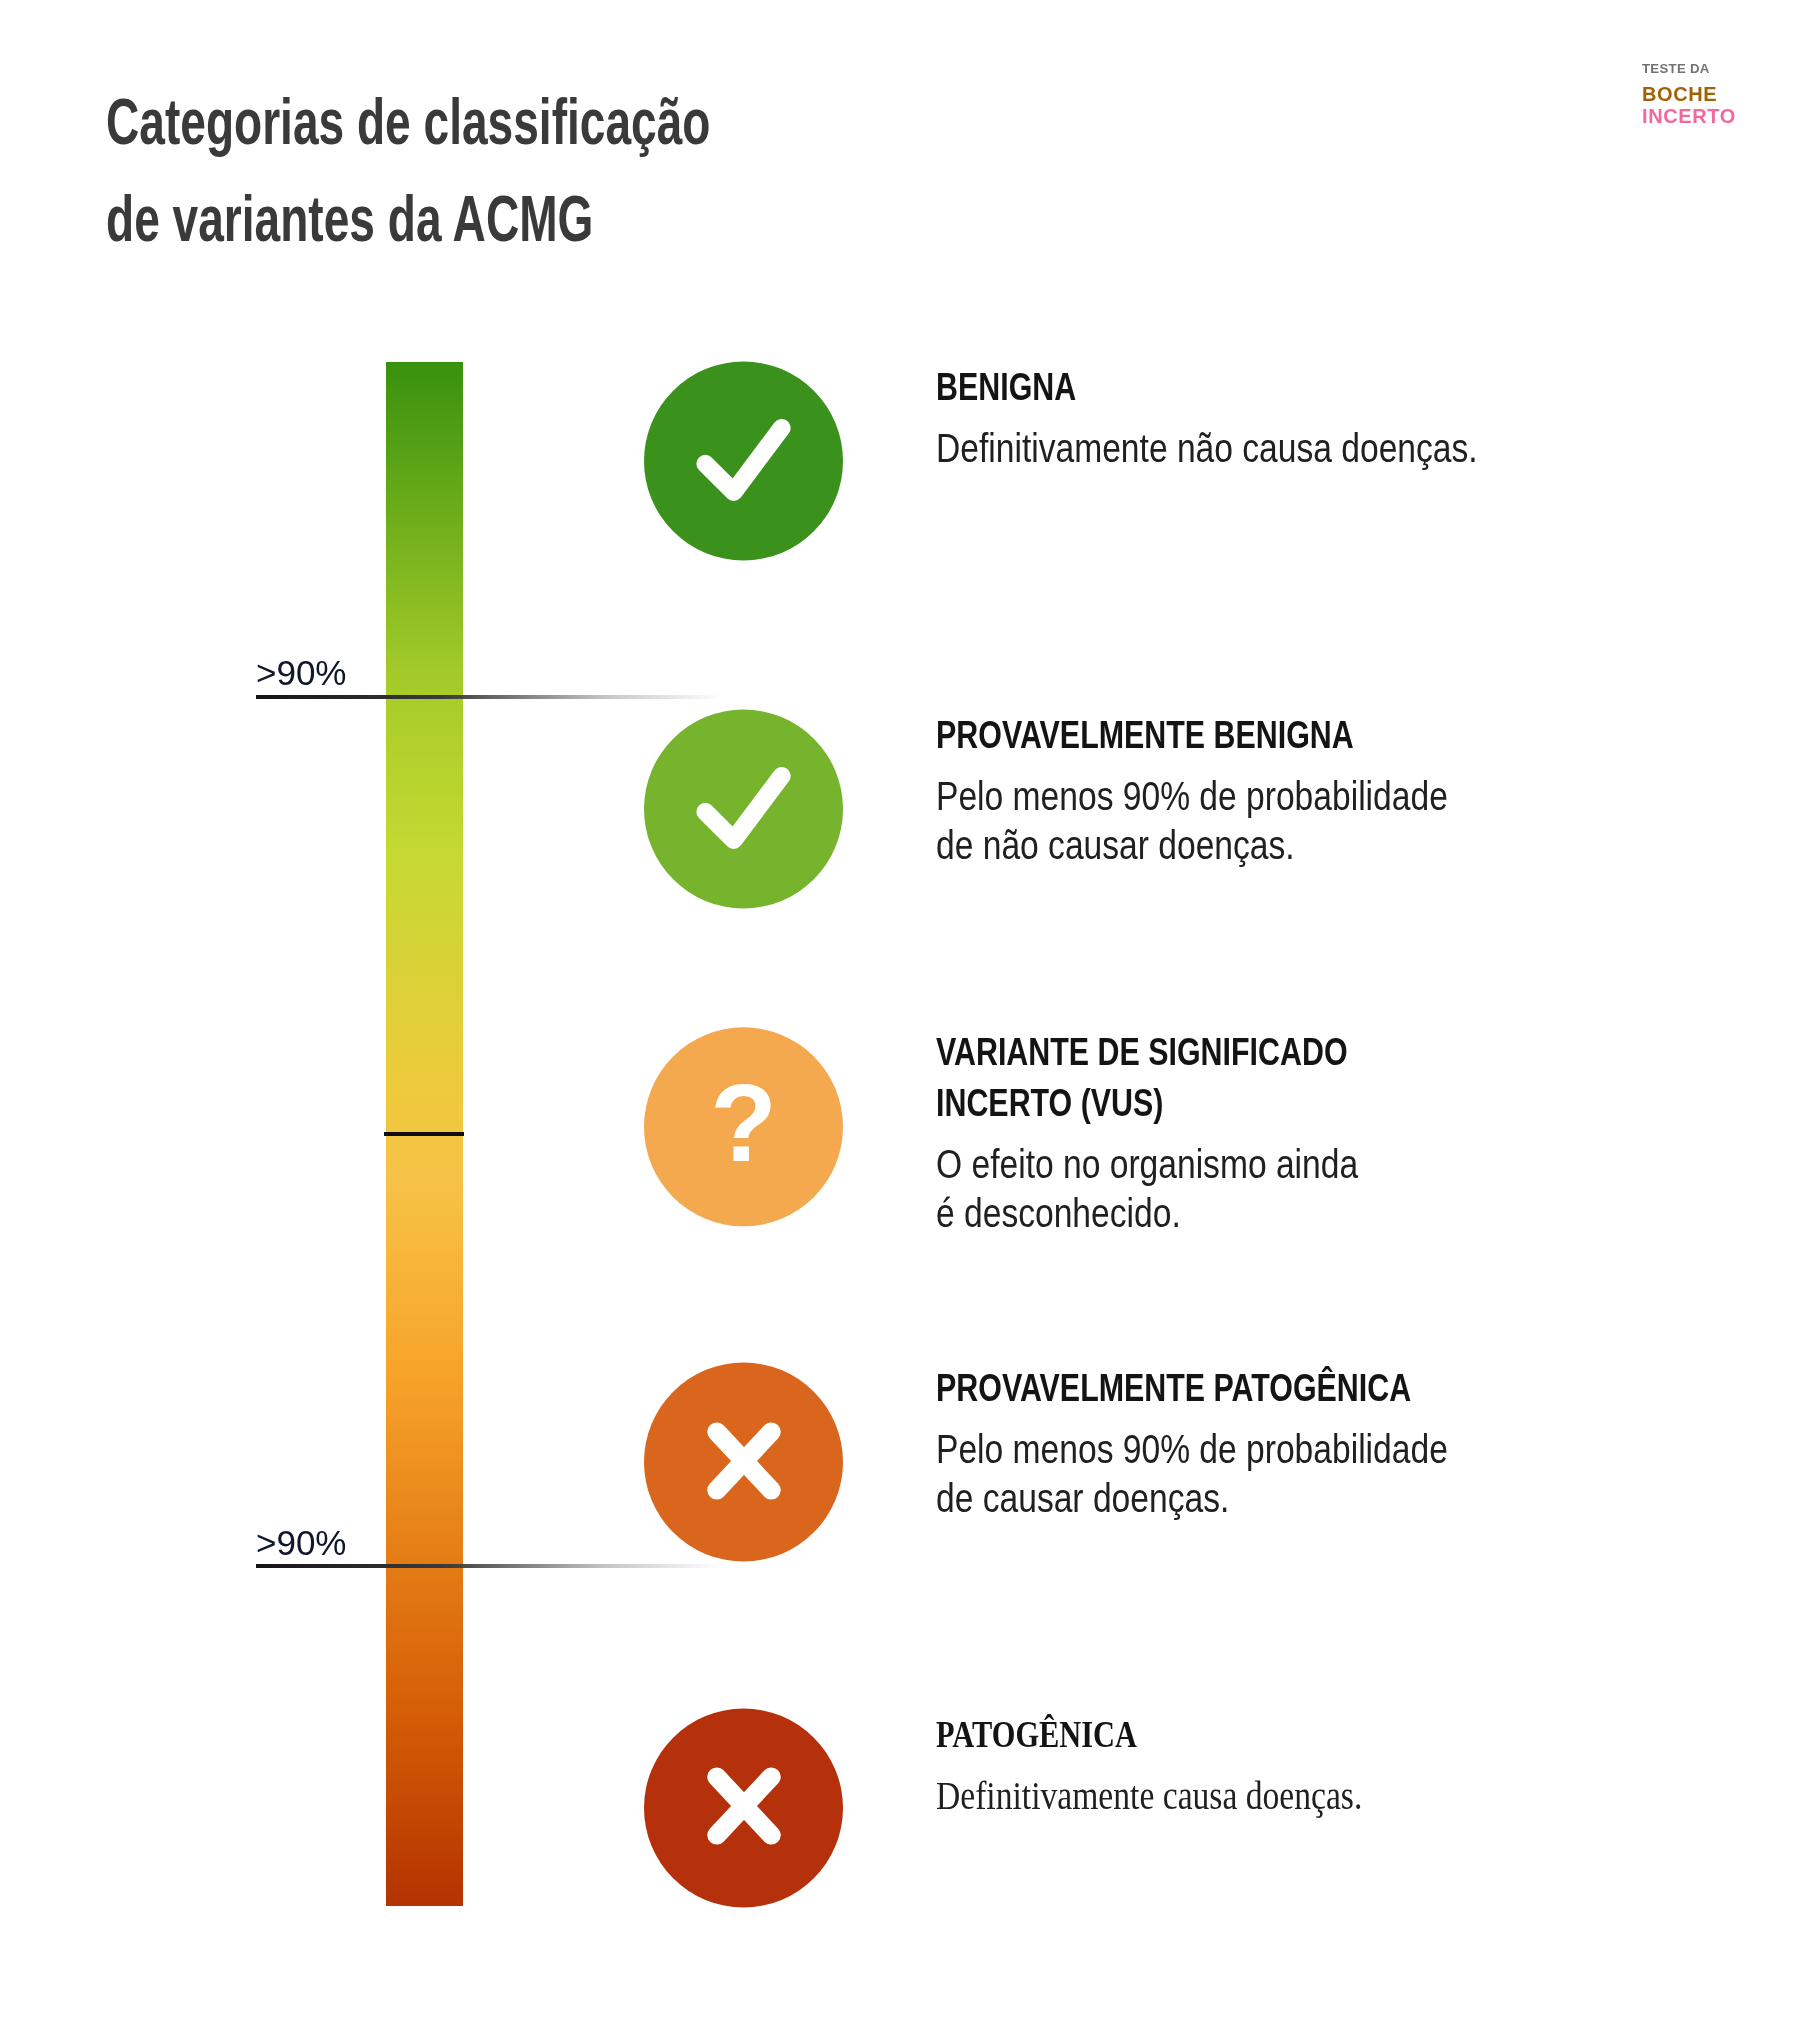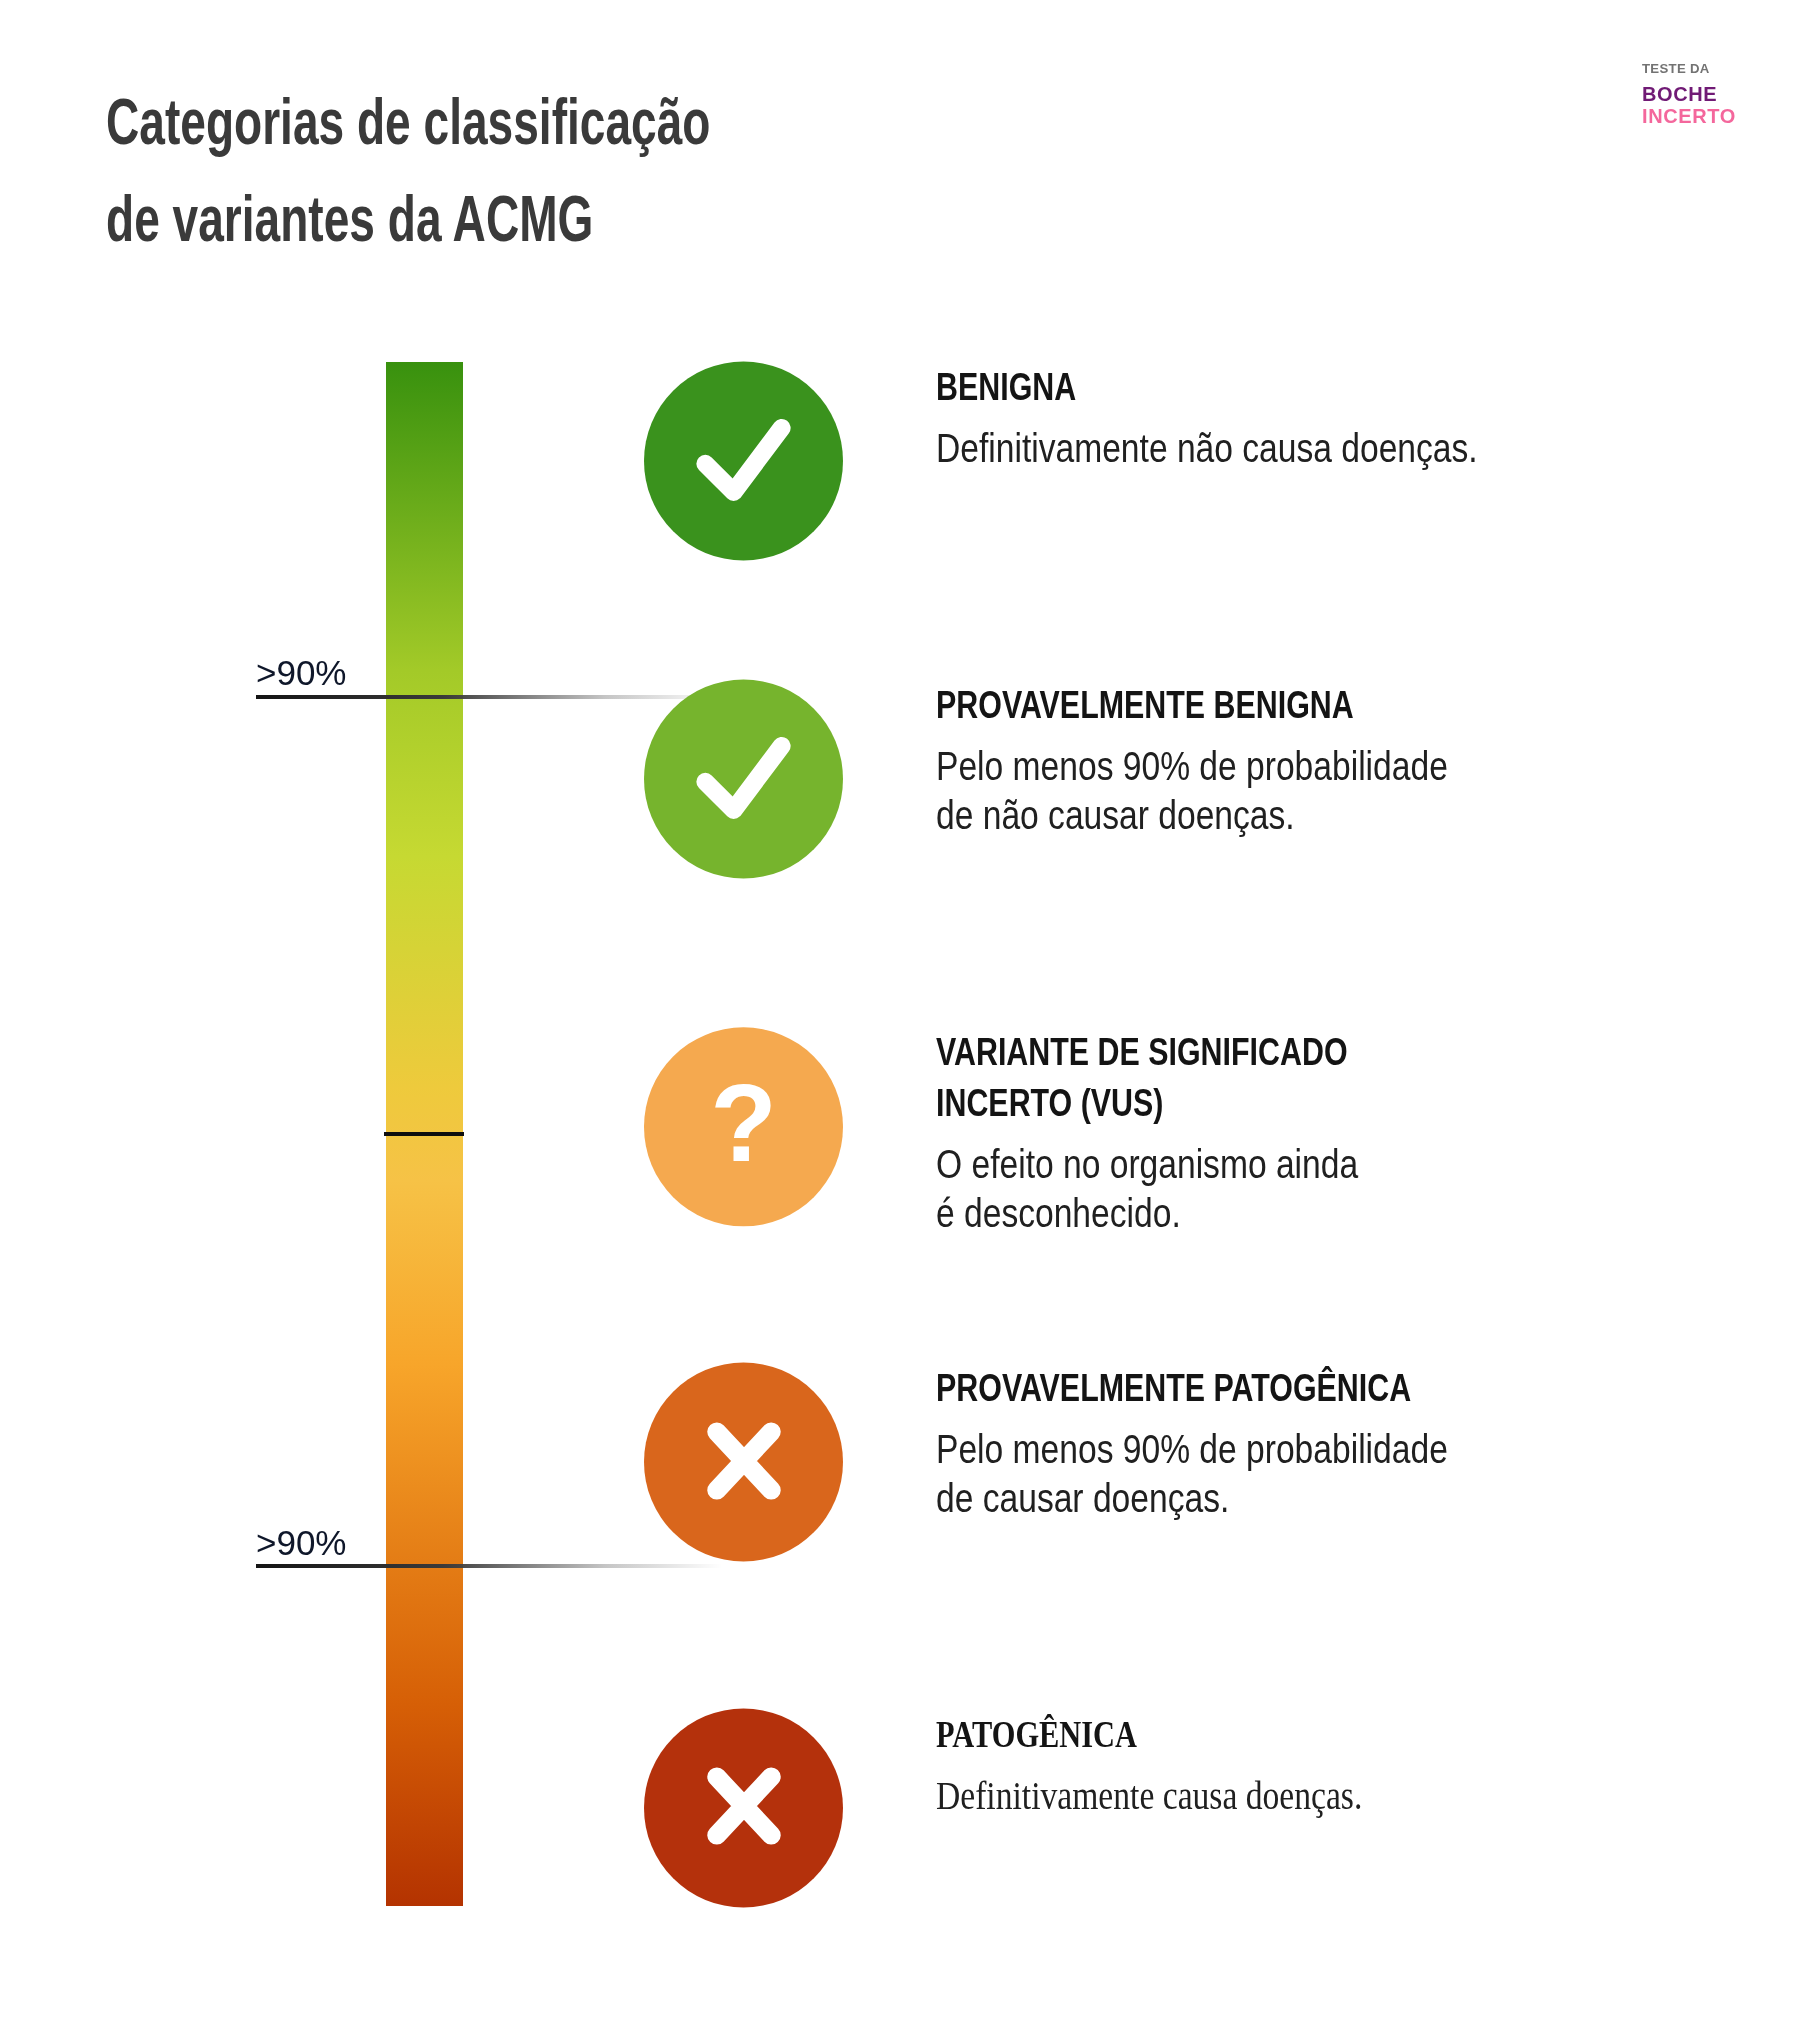--- a/index.html
+++ b/index.html
@@ -72,21 +72,21 @@
   
   .category {
     position: absolute;
     left: 644px;
     display: flex;
     align-items: flex-start;
     gap: 93px;
     transform: translateY(-50%);
   }
   .cat-1 { top: 461px; }
-  .cat-2 { top: 779px; }
+  .cat-2 { top: 809px; }
   .cat-3 { top: 1133px; }
   .cat-4 { top: 1462px; }
   .cat-5 { top: 1808px; font-family: Liberation Serif, serif; }
 
   .badge {
     width: 199px; height: 199px;
     flex: 0 0 199px;
     border-radius: 50%;
     display: flex;
     align-items: center;
@@ -125,21 +125,21 @@
 </head>
 <body>
 
 <div class="canvas">
 
   <h1 class="title">Categorias de classificação
 de variantes da ACMG</h1>
 
   <div class="logo">
     <div class="logo-top">TESTE DA</div>
-    <div class="logo-main" style="color: #701a75;">BOCHE</div>
+    <div class="logo-main" style="color: #a16207;">BOCHE</div>
     <div class="logo-main" style="color: rgb(244, 103, 156);">INCERTO</div>
   </div>
 
   <div class="bar" style="background: linear-gradient(rgb(56, 145, 14) 0%, rgb(163, 202, 40) 20%, rgb(198, 217, 50) 32%, rgb(238, 202, 60) 47%, rgb(246, 194, 70) 53%, rgb(247, 165, 42) 65%, rgb(214, 95, 6) 87%, rgb(180, 51, 1) 100%);"></div>
   <div class="mid-tick" style="background: rgb(14, 14, 14);"></div>
 
   <div class="threshold-label label-upper">&gt;90%</div>
   <div class="threshold-line line-upper"></div>
 
   <div class="threshold-label label-lower">&gt;90%</div>

